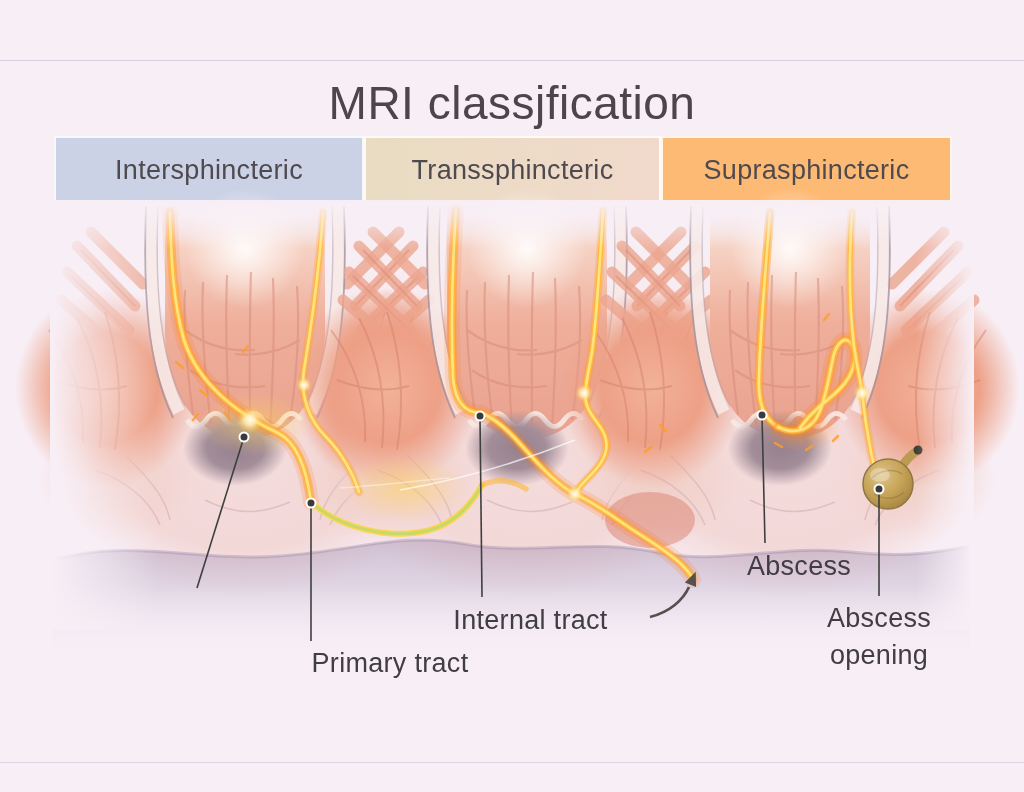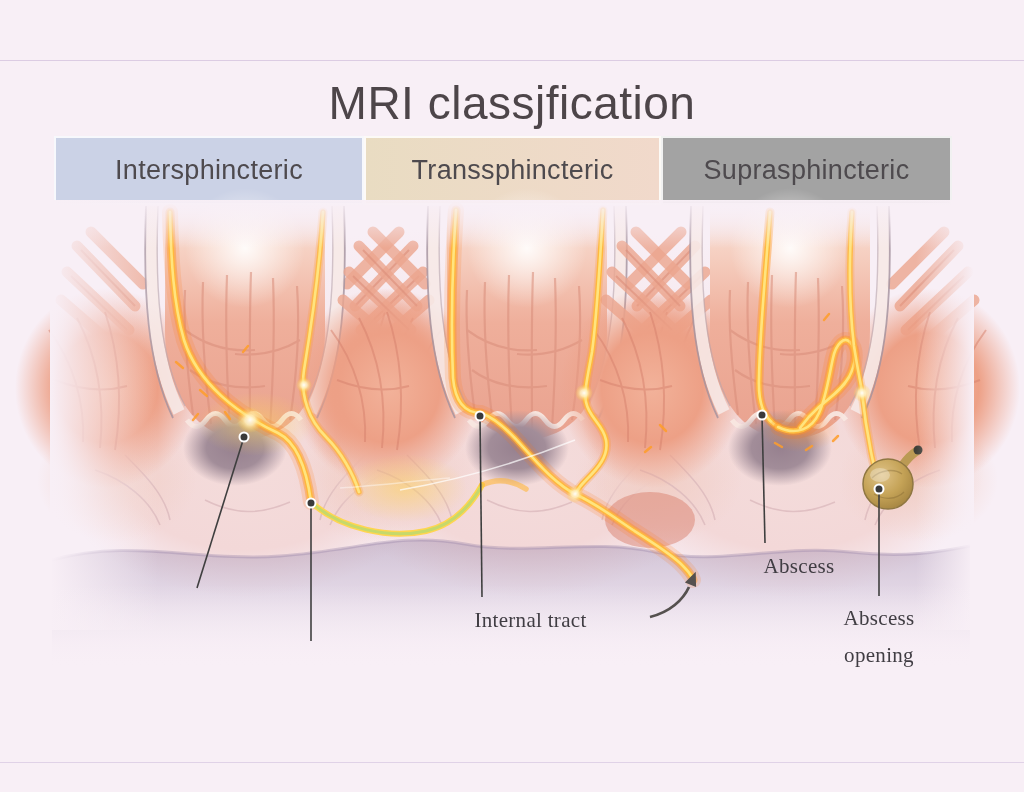--- a/index.html
+++ b/index.html
@@ -7,23 +7,23 @@
   .hairline{position:absolute;left:0;width:100%;height:1px;background:rgba(196,175,212,.55);}
   .hairline.top{top:60px;}
   .hairline.bottom{top:762px;background:rgba(196,175,212,.45);}
   .fig-title{position:absolute;top:76px;left:0;width:100%;text-align:center;
     font-size:46px;letter-spacing:.5px;color:#4d4549;}
   .class-bar{position:absolute;left:54px;top:136px;width:898px;height:69px;display:flex;}
   .class-seg{box-sizing:border-box;height:100%;display:flex;align-items:center;justify-content:center;
     font-size:27px;color:#4e4a4e;border:2px solid rgba(255,255,255,.85);letter-spacing:.3px;}
   .seg-inter{width:310px;background:#cbd2e6;}
   .seg-trans{width:297px;background:linear-gradient(90deg,#e9dcc2,#f1d9cb);}
-  .seg-supra{width:291px;background:#a3a3a3;}
-  .anno{position:absolute;font-size:21px;line-height:37px;color:#403d43;text-align:center;
-    white-space:pre-line;letter-spacing:.3px;font-family:Liberation Serif, serif;}
+  .seg-supra{width:291px;background:#fdba74;}
+  .anno{position:absolute;font-size:27px;line-height:37px;color:#403d43;text-align:center;
+    white-space:pre-line;letter-spacing:.3px;}
   .anno-internal{left:56px;top:592px;width:200px;}
   .anno-primary{left:285px;top:645px;width:210px;}
   .anno-secondary{left:418px;top:602px;width:225px;}
   .anno-abscess{left:724px;top:548px;width:150px;}
   .anno-external{left:779px;top:600px;width:200px;}
   svg{position:absolute;left:0;top:0;}
   .tg1{stroke:rgba(255,120,20,.16);stroke-width:16;fill:none;stroke-linecap:round;}
   .tg2{stroke:rgba(255,150,40,.45);stroke-width:9;fill:none;stroke-linecap:round;}
   .tg3{stroke:#ffb83d;stroke-width:5.5;fill:none;stroke-linecap:round;}
   .tg4{stroke:#ffe47e;stroke-width:2.6;fill:none;stroke-linecap:round;}
@@ -296,18 +296,19 @@
       <circle class="ldot" cx="480" cy="416" r="4.5"></circle>
       <circle class="ldot" cx="762" cy="415" r="4.5"></circle>
       <circle class="ldot" cx="879" cy="489" r="4.5"></circle>
       <g>
         <path d="M 650,617 C 670,612 683,600 689,587" stroke="#55514f" stroke-width="2.8" fill="none"></path>
         <polygon points="0,-10 6,4 -6,4" transform="translate(692,581) rotate(22)" fill="#55514f"></polygon>
       </g>
     </g>
   </svg>
 
+  <div class="anno anno-primary">Primary tract</div>
   <div class="anno anno-secondary">Internal tract</div>
   <div class="anno anno-abscess">Abscess</div>
   <div class="anno anno-external">Abscess
 opening</div>
 
 </div>
 
 </body></html>

